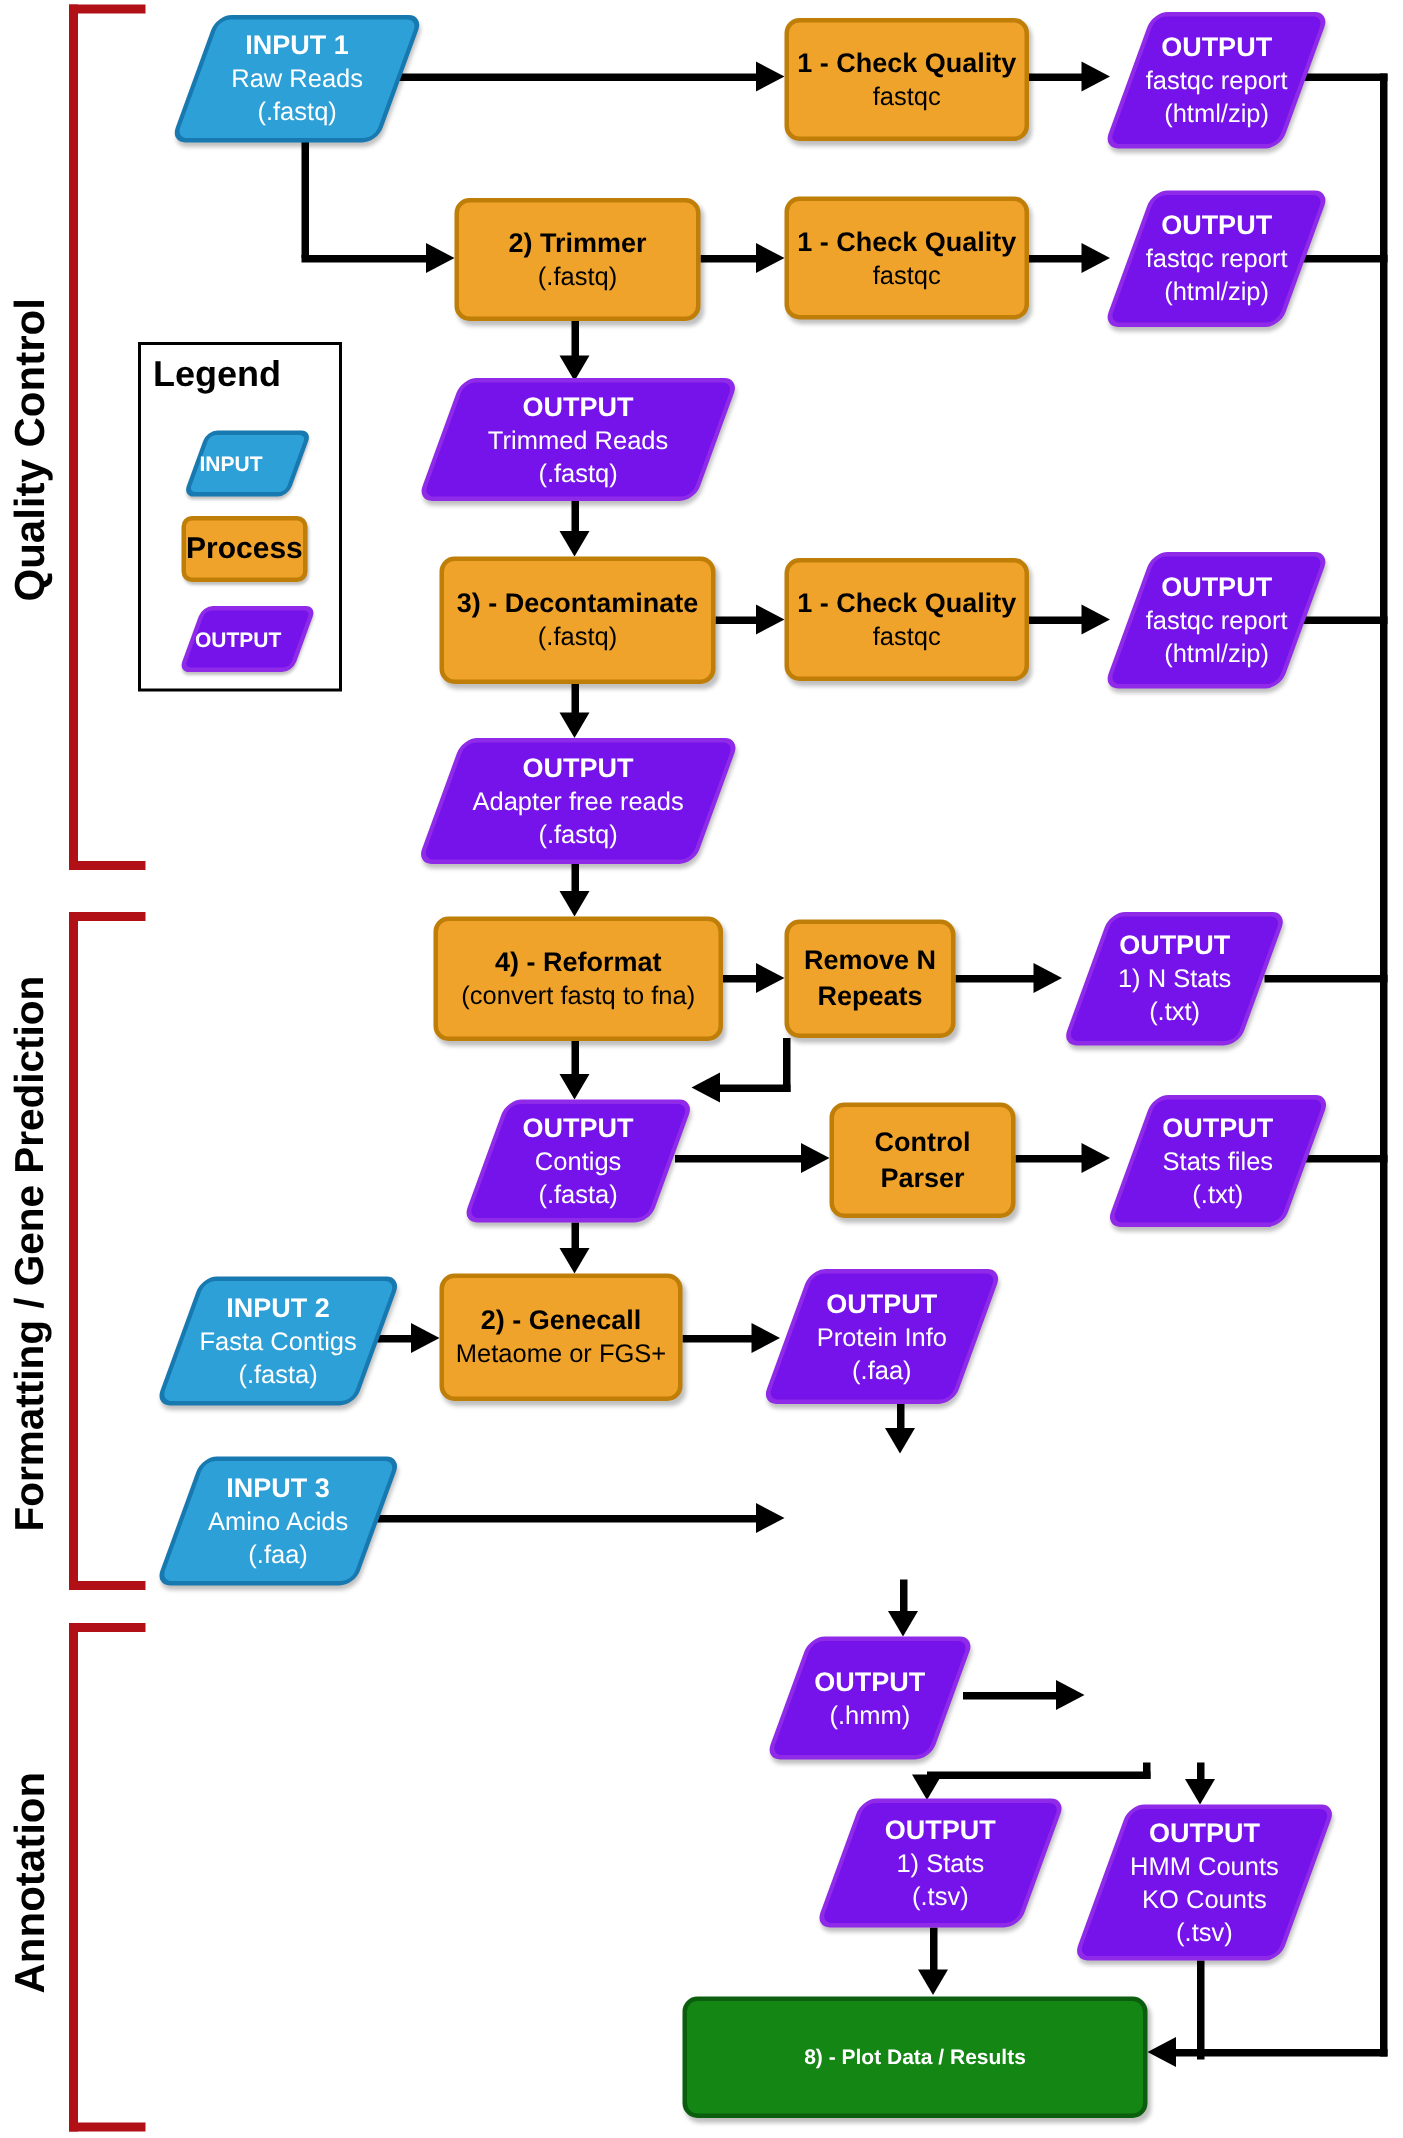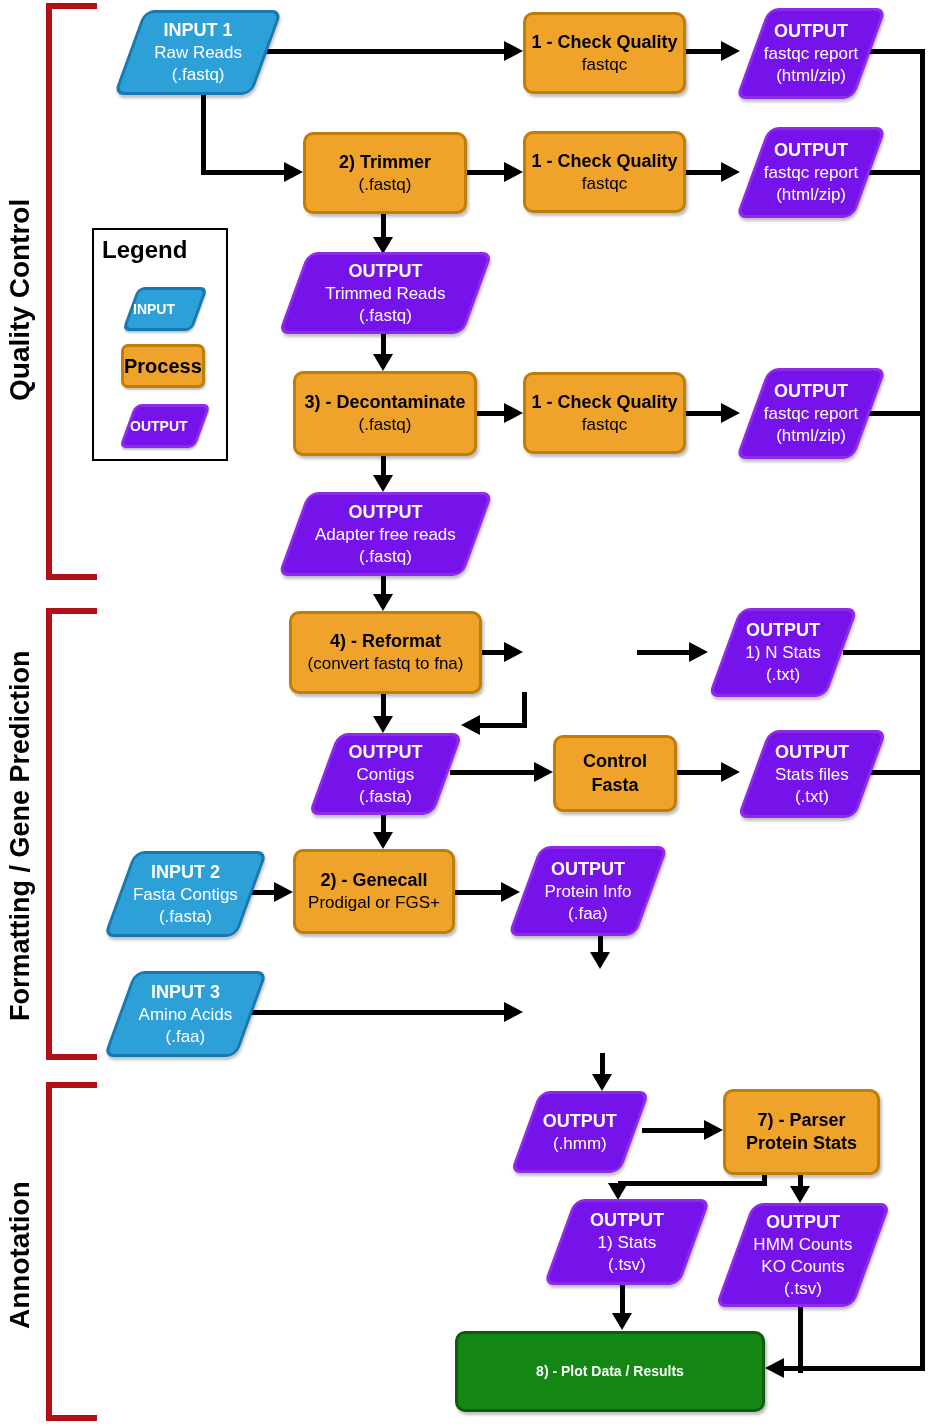--- a/index.html
+++ b/index.html
@@ -257,60 +257,66 @@
         <div class="ln">(.fastq)</div>
       </div>
   </div>
 
   <div class="node proc" style="left:289px;top:611px;width:193px;height:83px;">
     <div class="txt">
         <div class="l0">4) - Reformat</div>
         <div class="ln">(convert fastq to fna)</div>
       </div>
   </div>
+  <div class="node proc allbold" style="left:523px;top:613px;width:114px;height:79px;">
+    <div class="txt">
+        <div class="l0">Remove N</div>
+        <div class="ln">Repeats</div>
+      </div>
+  </div>
   <div class="node para para-out" style="left:724px;top:608px;width:118px;height:89px;">
     <div class="txt">
         <div class="l0">OUTPUT</div>
         <div class="ln">1) N Stats</div>
         <div class="ln">(.txt)</div>
       </div>
   </div>
 
   <div class="node para para-out" style="left:323px;top:733px;width:125px;height:82px;">
     <div class="txt">
         <div class="l0">OUTPUT</div>
         <div class="ln">Contigs</div>
         <div class="ln">(.fasta)</div>
       </div>
   </div>
   <div class="node proc allbold" style="left:553px;top:735px;width:124px;height:77px;">
     <div class="txt">
         <div class="l0">Control</div>
-        <div class="ln">Fasta</div>
+        <div class="ln">Parser</div>
       </div>
   </div>
   <div class="node para para-out" style="left:753px;top:730px;width:118px;height:88px;">
     <div class="txt">
         <div class="l0">OUTPUT</div>
         <div class="ln">Stats files</div>
         <div class="ln">(.txt)</div>
       </div>
   </div>
 
   <div class="node para para-in" style="left:119px;top:851px;width:133px;height:86px;">
     <div class="txt">
         <div class="l0">INPUT 2</div>
         <div class="ln">Fasta Contigs</div>
         <div class="ln">(.fasta)</div>
       </div>
   </div>
   <div class="node proc" style="left:293px;top:849px;width:162px;height:85px;">
     <div class="txt">
         <div class="l0">2) - Genecall</div>
-        <div class="ln">Prodigal or FGS+</div>
+        <div class="ln">Metaome or FGS+</div>
       </div>
   </div>
   <div class="node para para-out" style="left:524px;top:846px;width:128px;height:90px;">
     <div class="txt">
         <div class="l0">OUTPUT</div>
         <div class="ln">Protein Info</div>
         <div class="ln">(.faa)</div>
       </div>
   </div>
 
@@ -321,26 +327,20 @@
         <div class="ln">(.faa)</div>
       </div>
   </div>
 
   <div class="node para para-out" style="left:525px;top:1091px;width:110px;height:82px;">
     <div class="txt">
         <div class="l0">OUTPUT</div>
         <div class="ln">(.hmm)</div>
       </div>
   </div>
-  <div class="node proc allbold" style="left:723px;top:1089px;width:157px;height:86px;">
-    <div class="txt">
-        <div class="l0">7) - Parser</div>
-        <div class="ln">Protein Stats</div>
-      </div>
-  </div>
 
   <div class="node para para-out" style="left:559px;top:1199px;width:136px;height:86px;">
     <div class="txt">
         <div class="l0">OUTPUT</div>
         <div class="ln">1) Stats</div>
         <div class="ln">(.tsv)</div>
       </div>
   </div>
   <div class="node para para-out" style="left:734px;top:1203px;width:138px;height:104px;">
     <div class="txt">

